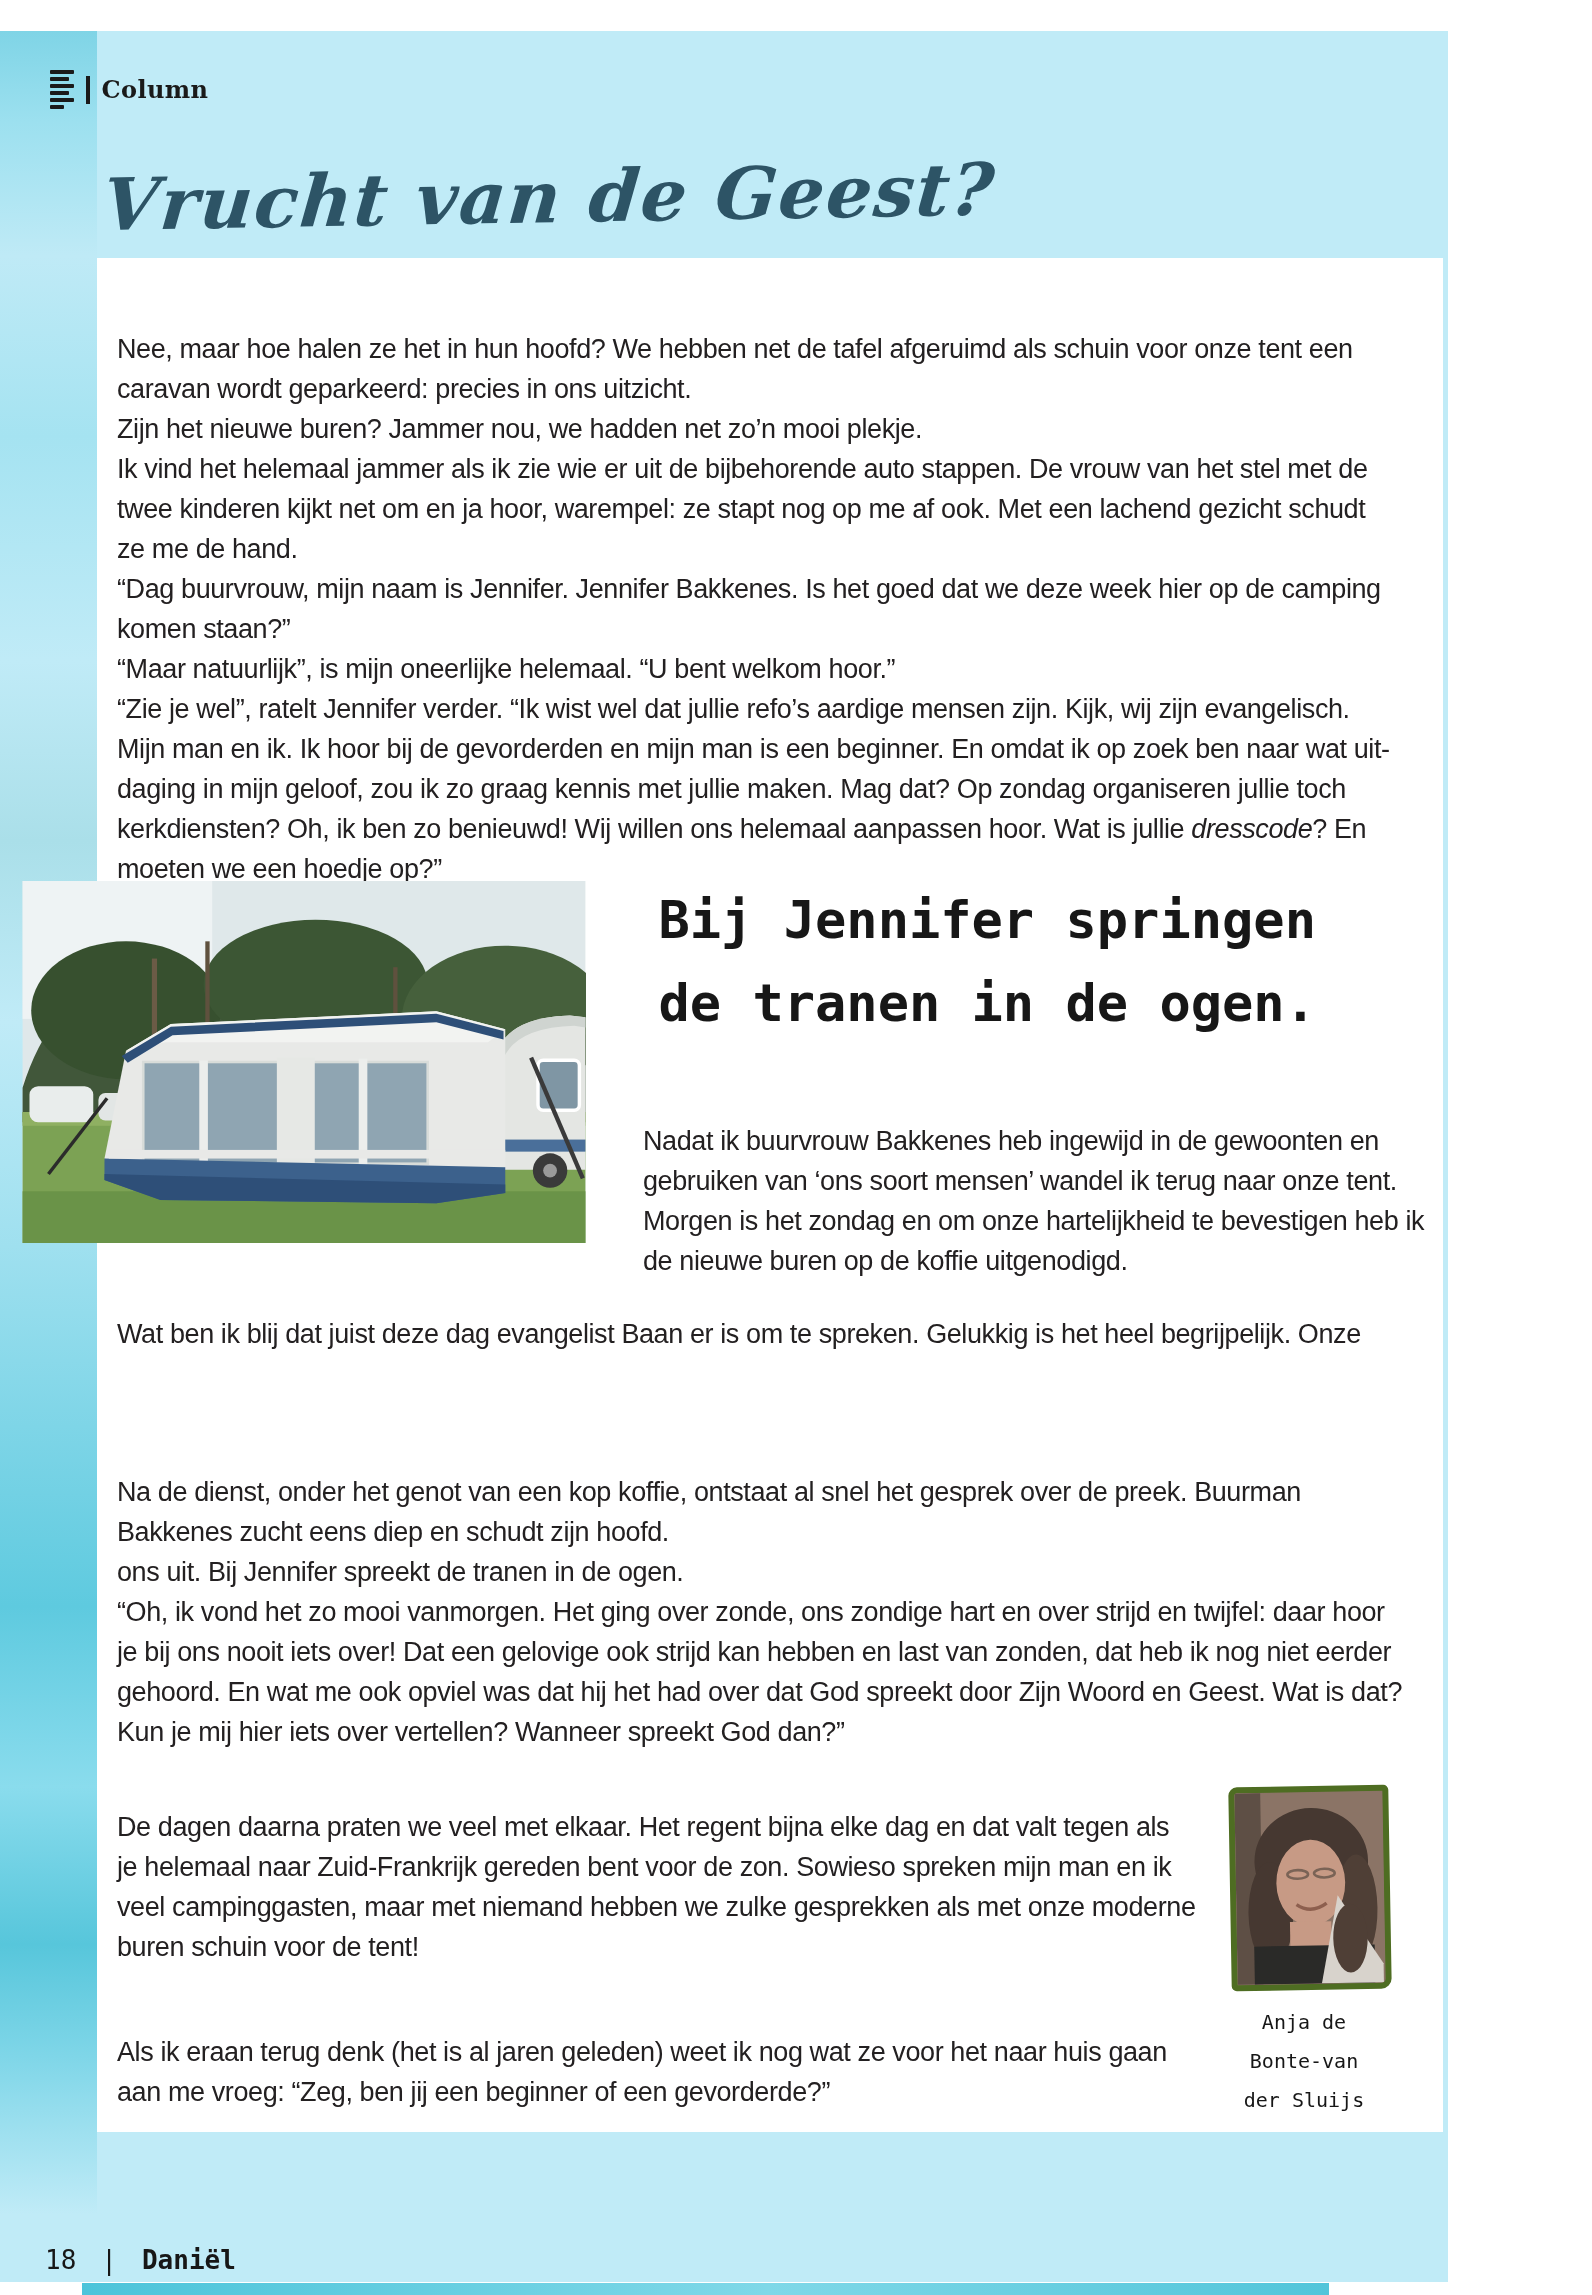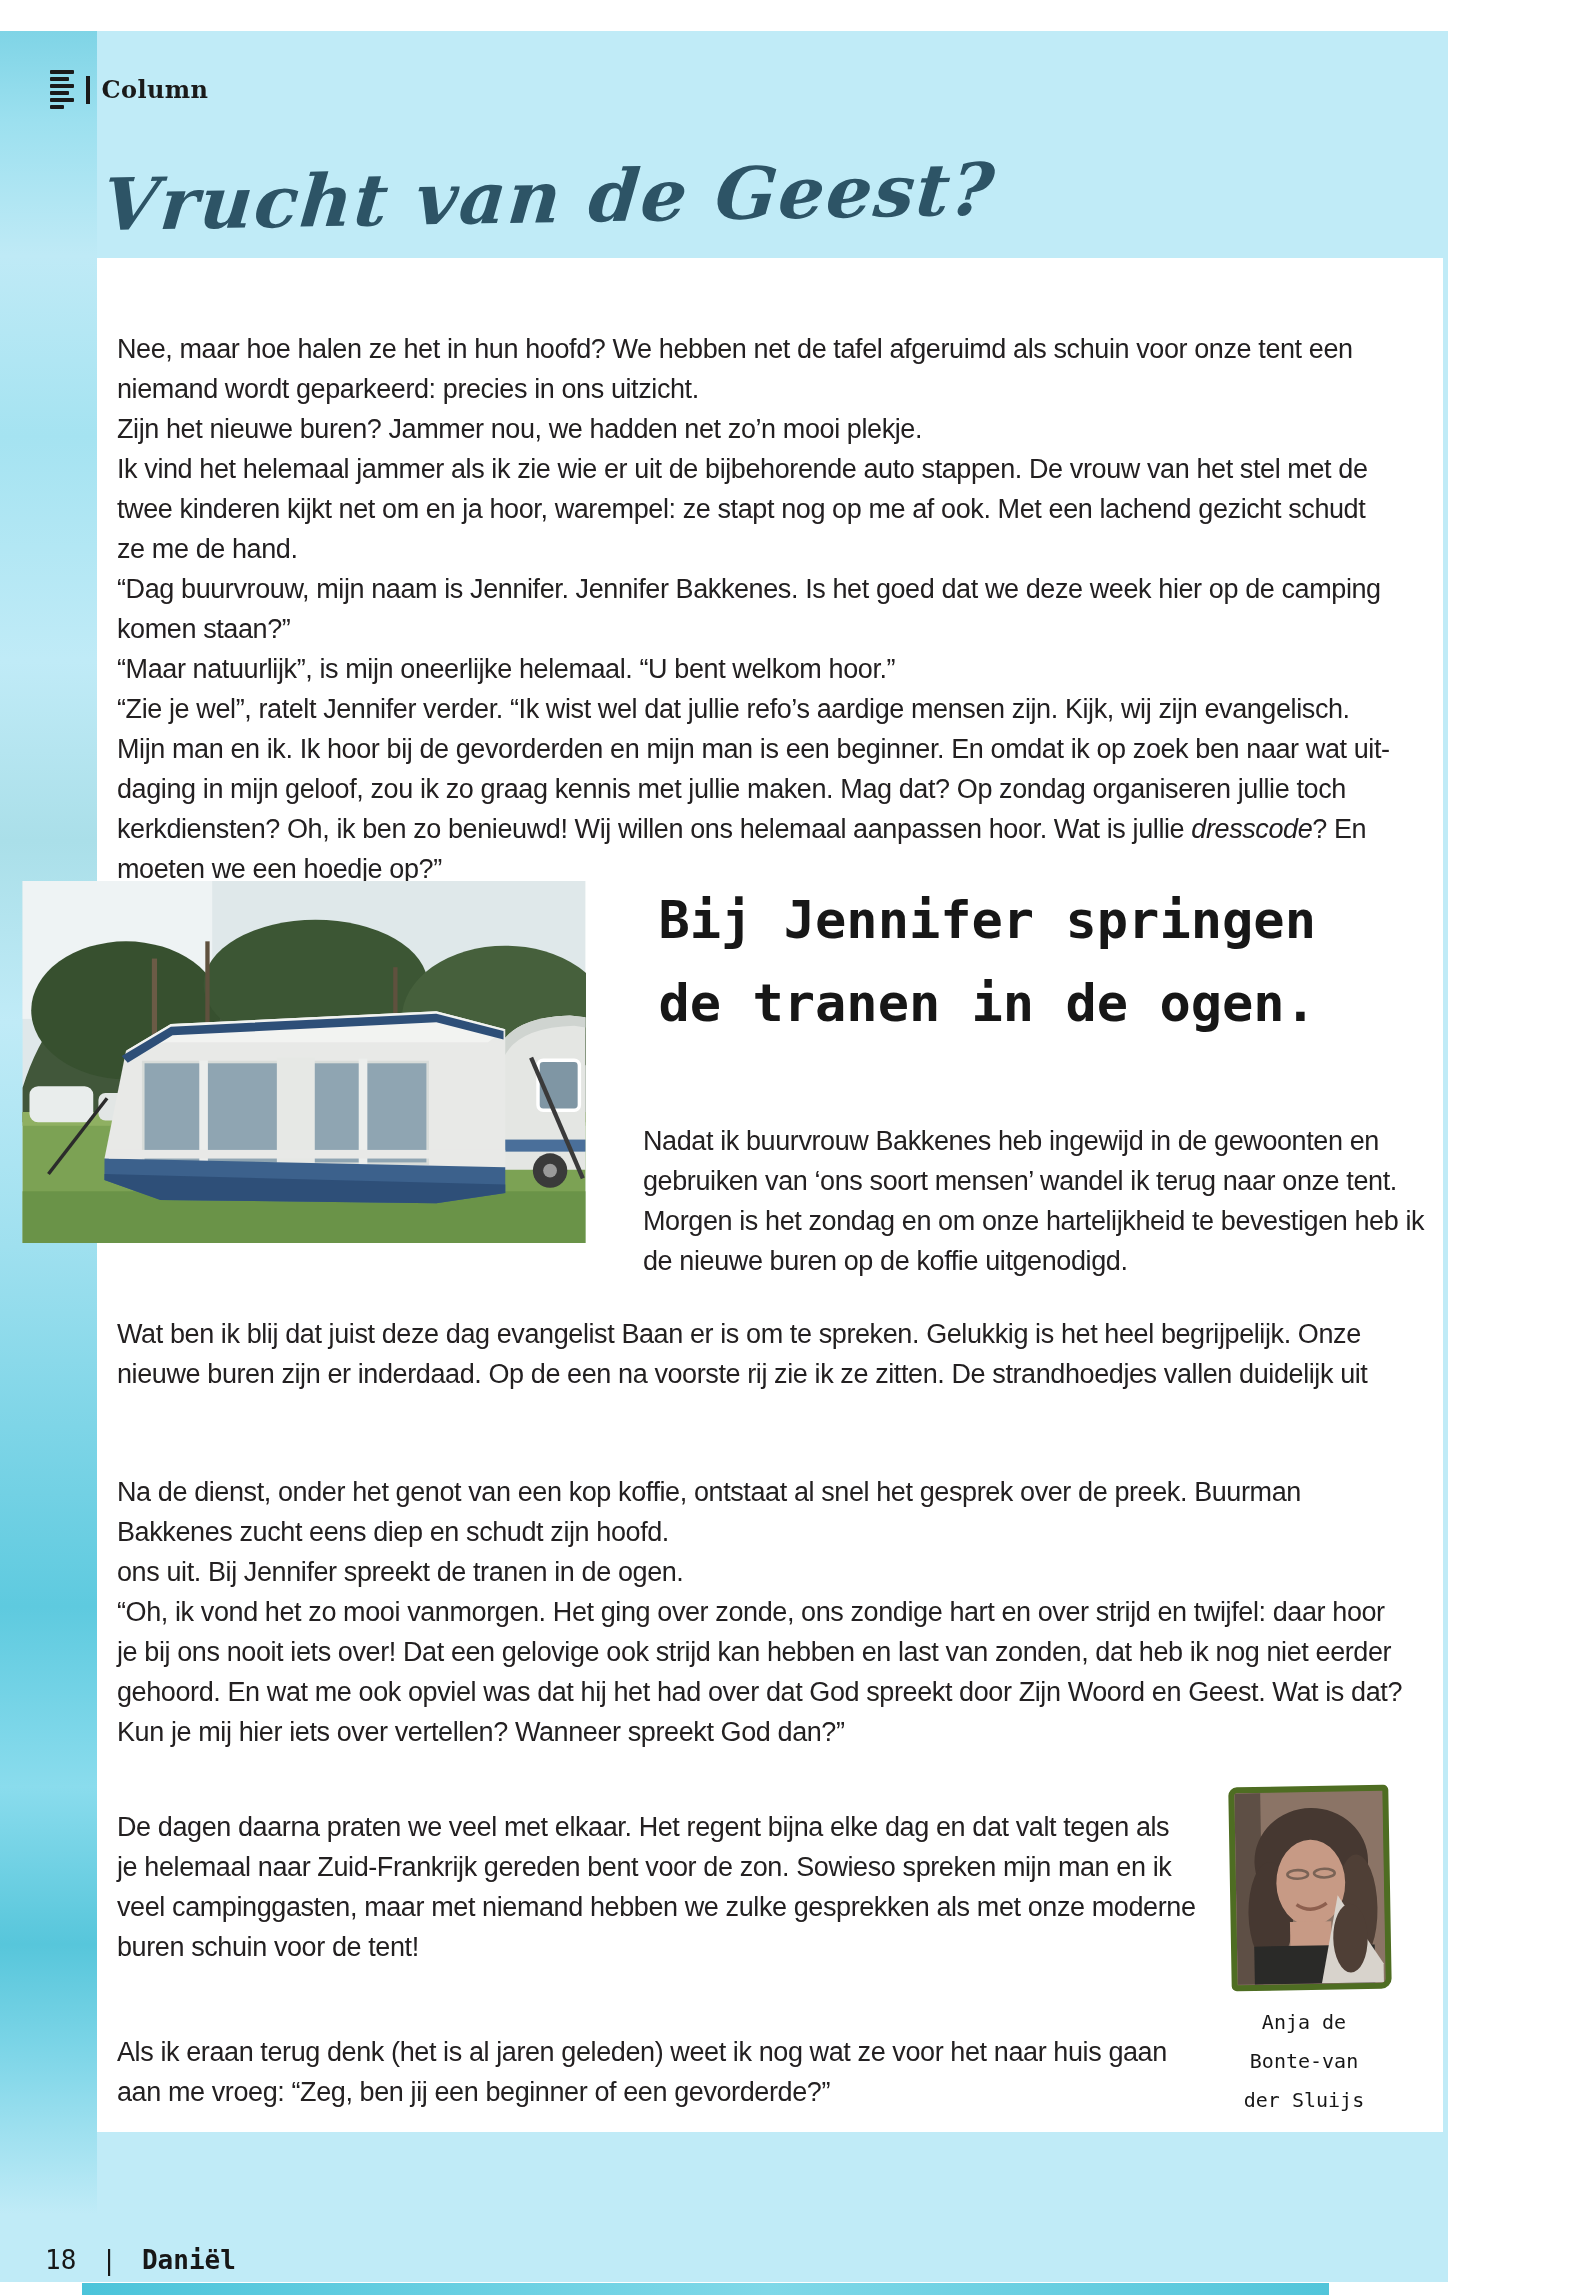--- a/index.html
+++ b/index.html
@@ -75,21 +75,21 @@
         <i class="il-6"></i>
     </span>
     <span class="vbar"></span>
     <span class="section-label">Column</span>
   </div>
 
   <div id="title">Vrucht van de Geest?</div>
 
   <div class="body-block" style="left:117px;top:321px;">
       <div class="ln">Nee, maar hoe halen ze het in hun hoofd? We hebben net de tafel afgeruimd als schuin voor onze tent een</div>
-      <div class="ln">niemand wordt geparkeerd: precies in ons uitzicht.</div>
+      <div class="ln">caravan wordt geparkeerd: precies in ons uitzicht.</div>
       <div class="ln">Zijn het nieuwe buren? Jammer nou, we hadden net zo’n mooi plekje.</div>
       <div class="ln">Ik vind het helemaal jammer als ik zie wie er uit de bijbehorende auto stappen. De vrouw van het stel met de</div>
       <div class="ln">twee kinderen kijkt net om en ja hoor, warempel: ze stapt nog op me af ook. Met een lachend gezicht schudt</div>
       <div class="ln">ze me de hand.</div>
       <div class="ln">“Dag buurvrouw, mijn naam is Jennifer. Jennifer Bakkenes. Is het goed dat we deze week hier op de camping</div>
       <div class="ln">komen staan?”</div>
       <div class="ln">“Maar natuurlijk”, is mijn oneerlijke helemaal. “U bent welkom hoor.”</div>
       <div class="ln">“Zie je wel”, ratelt Jennifer verder. “Ik wist wel dat jullie refo’s aardige mensen zijn. Kijk, wij zijn evangelisch.</div>
       <div class="ln">Mijn man en ik. Ik hoor bij de gevorderden en mijn man is een beginner. En omdat ik op zoek ben naar wat uit-</div>
       <div class="ln">daging in mijn geloof, zou ik zo graag kennis met jullie maken. Mag dat? Op zondag organiseren jullie toch</div>
@@ -141,21 +141,20 @@
 
   <div class="body-block" style="left:643px;top:1113px;">
       <div class="ln">Nadat ik buurvrouw Bakkenes heb ingewijd in de gewoonten en</div>
       <div class="ln">gebruiken van ‘ons soort mensen’ wandel ik terug naar onze tent.</div>
       <div class="ln">Morgen is het zondag en om onze hartelijkheid te bevestigen heb ik</div>
       <div class="ln">de nieuwe buren op de koffie uitgenodigd.</div>
     </div>
 
   <div class="body-block" style="left:117px;top:1306px;">
       <div class="ln">Wat ben ik blij dat juist deze dag evangelist Baan er is om te spreken. Gelukkig is het heel begrijpelijk. Onze</div>
-      <div class="ln">nieuwe buren zijn er inderdaad. Op de een na voorste rij zie ik ze zitten. De strandhoedjes vallen duidelijk uit</div>
     </div>
   <div class="body-block" style="left:117px;top:1464px;">
       <div class="ln">Na de dienst, onder het genot van een kop koffie, ontstaat al snel het gesprek over de preek. Buurman</div>
       <div class="ln">Bakkenes zucht eens diep en schudt zijn hoofd.</div>
       <div class="ln">ons uit. Bij Jennifer spreekt de tranen in de ogen.</div>
       <div class="ln">“Oh, ik vond het zo mooi vanmorgen. Het ging over zonde, ons zondige hart en over strijd en twijfel: daar hoor</div>
       <div class="ln">je bij ons nooit iets over! Dat een gelovige ook strijd kan hebben en last van zonden, dat heb ik nog niet eerder</div>
       <div class="ln">gehoord. En wat me ook opviel was dat hij het had over dat God spreekt door Zijn Woord en Geest. Wat is dat?</div>
       <div class="ln">Kun je mij hier iets over vertellen? Wanneer spreekt God dan?”</div>
     </div>

